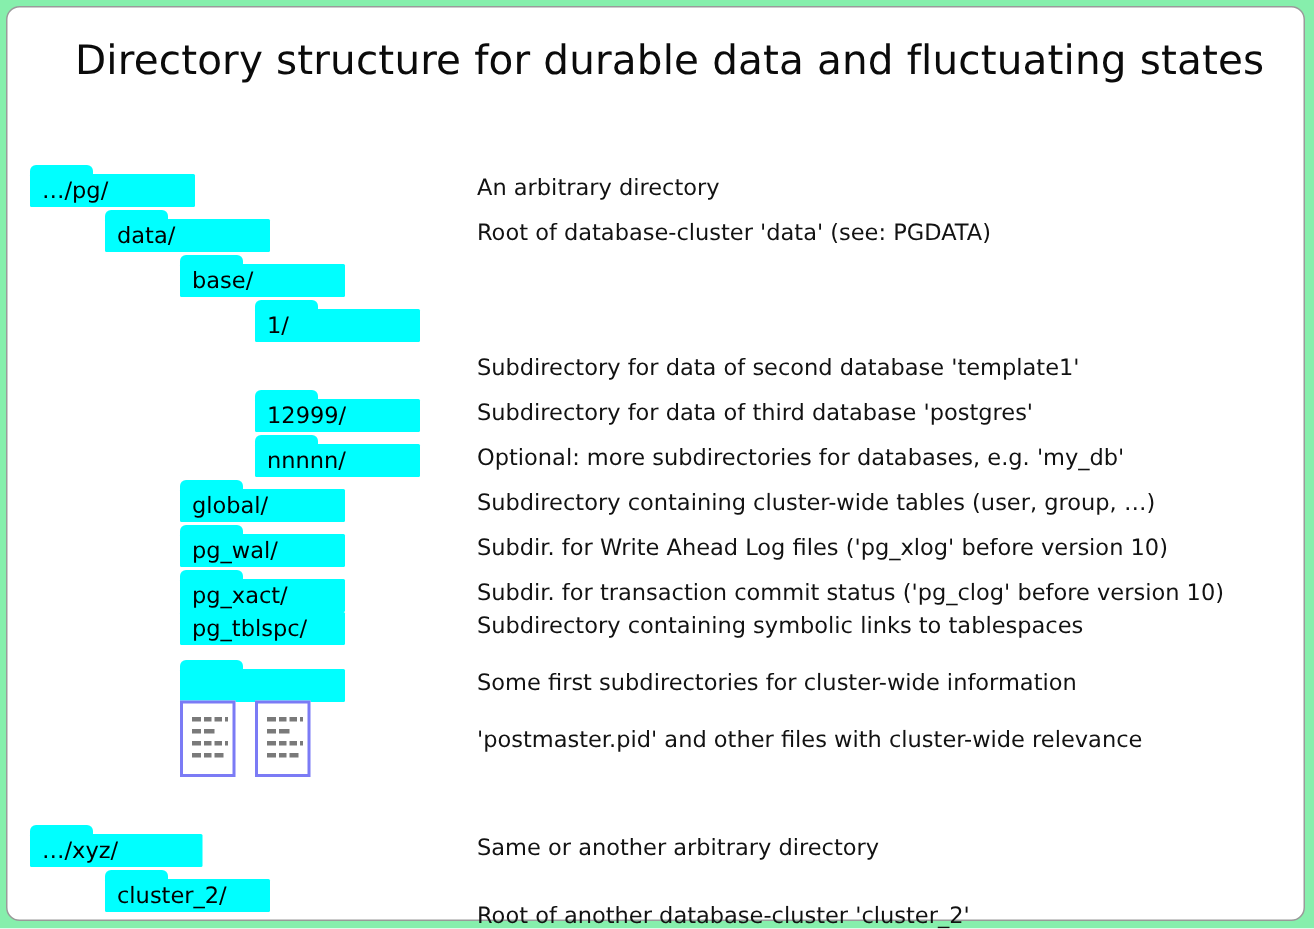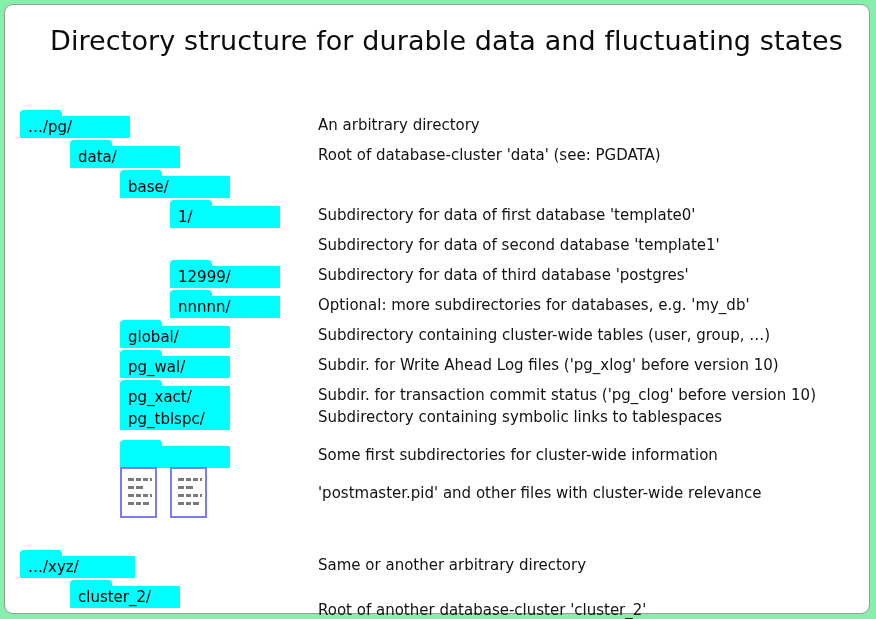--- a/index.html
+++ b/index.html
@@ -157,21 +157,20 @@
           <div class="body"></div>
           <div class="label">base/</div>
         </div>
       </div>
       <div class="row" style="top: 200px;">
         <div class="folder" style="left: 170px; width: 110px;">
           <div class="tab"></div>
           <div class="body"></div>
           <div class="label">1/</div>
         </div>
-        <div class="desc" style="top: 5px;">Subdirectory for data of first database 'template0'</div>
       </div>
       <div class="row" style="top: 230px;">
         <div class="desc" style="top: 5px;">Subdirectory for data of second database 'template1'</div>
       </div>
       <div class="row" style="top: 260px;">
         <div class="folder" style="left: 170px; width: 110px;">
           <div class="tab"></div>
           <div class="body"></div>
           <div class="label">12999/</div>
         </div>

